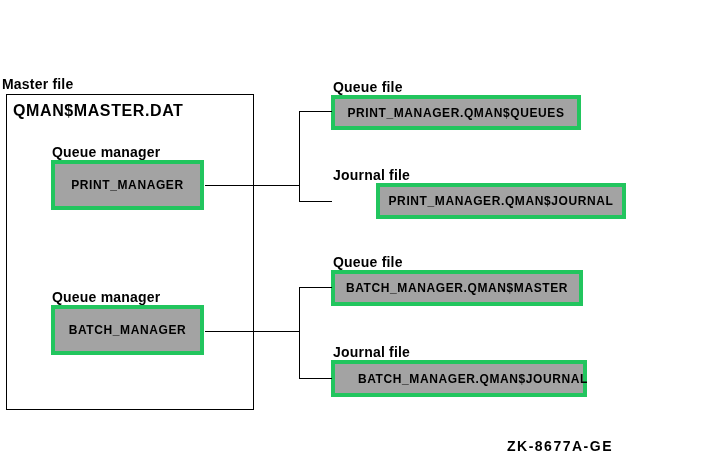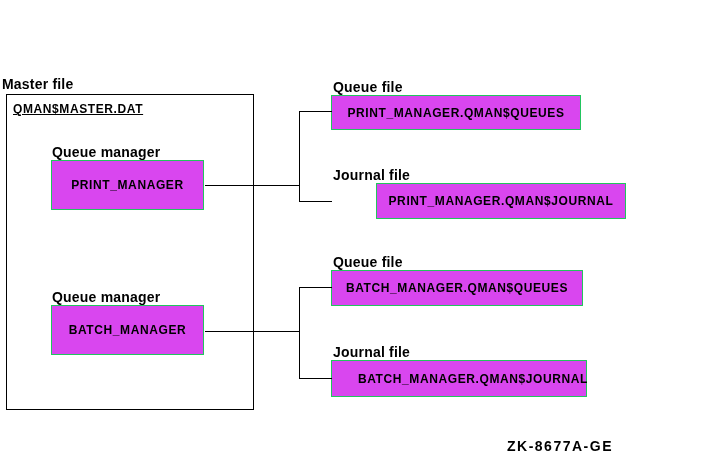--- a/index.html
+++ b/index.html
@@ -18,46 +18,45 @@
   }
   .lbl {
     position: absolute;
     font-size: 14px;
     font-weight: bold;
     letter-spacing: 0.2px;
     white-space: nowrap;
   }
   .box {
     position: absolute;
-    border: 1px solid #22c55e;
-    background: #d946ef;
+    border: 4px solid #22c55e;
+    background: #a3a3a3;
     display: flex;
     align-items: center;
     justify-content: center;
     box-sizing: border-box;
   }
   .box-text {
     font-size: 12px;
     font-weight: bold;
     letter-spacing: 0.6px;
     white-space: nowrap;
   }
   .master-box {
     position: absolute;
     border: 1px solid #000000;
     background: #ffffff;
     box-sizing: border-box;
   }
   .master-title {
     position: absolute;
-    font-size: 12px;
+    font-size: 16px;
     font-weight: bold;
     letter-spacing: 0.6px;
     white-space: nowrap;
-    text-decoration: underline;
   }
   .line {
     position: absolute;
     background: #000000;
   }
   .fig-code {
     position: absolute;
     font-size: 14px;
     font-weight: bold;
     letter-spacing: 1.5px;
@@ -95,21 +94,21 @@
 
   <div class="lbl" style="left:333px; top:167px;">Journal file</div>
 
   <div class="box" style="left:331px; top:183px; width:250px; height:36px;margin-left:45px;">
     <span class="box-text">PRINT_MANAGER.QMAN$JOURNAL</span>
   </div>
 
   <div class="lbl" style="left:333px; top:254px;">Queue file</div>
 
   <div class="box" style="left:331px; top:270px; width:252px; height:36px;">
-    <span class="box-text">BATCH_MANAGER.QMAN$QUEUES</span>
+    <span class="box-text">BATCH_MANAGER.QMAN$MASTER</span>
   </div>
 
   <div class="lbl" style="left:333px; top:344px;">Journal file</div>
 
   <div class="box" style="left:331px; top:360px; width:256px; height:37px;padding-left:28px;">
     <span class="box-text">BATCH_MANAGER.QMAN$JOURNAL</span>
   </div>
 
   <div class="line" style="left:205px; top:185px; width:95px; height:1px;"></div>
   <div class="line" style="left:299px; top:111px; width:1px; height:91px;"></div>

